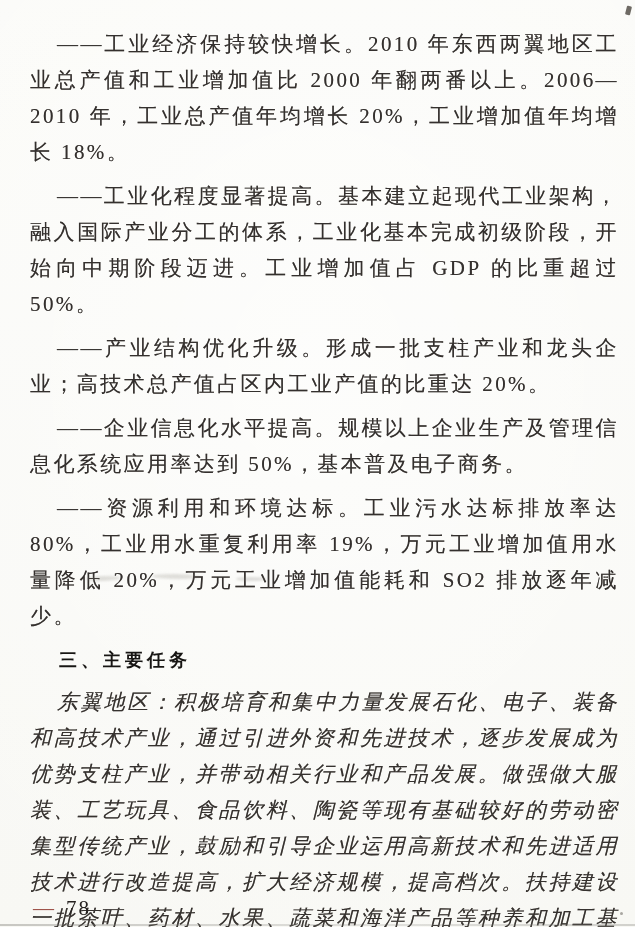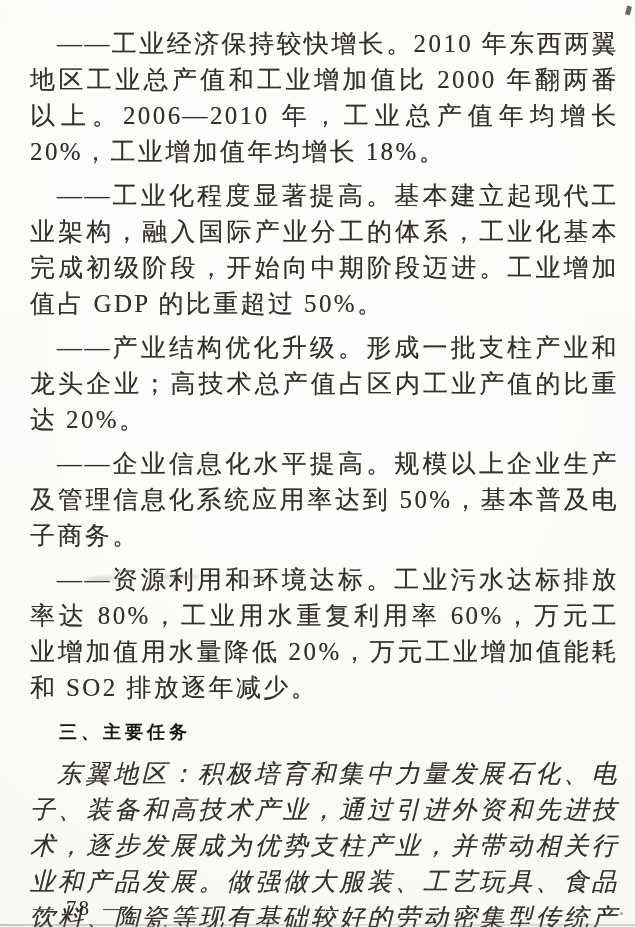--- a/index.html
+++ b/index.html
@@ -16,21 +16,21 @@
     inset: 0;
     background:
       radial-gradient(ellipse 120% 100% at 50% 40%, rgba(255,255,255,0.6), rgba(0,0,0,0) 70%),
       linear-gradient(#fbfbf8, #f8f8f4);
   }
   .body-text {
     position: relative;
     padding: 26px 16px 0 30px;
   }
   .para {
-    font-size: 25px;
+    font-size: 21px;
     line-height: 36px;
     letter-spacing: 2.4px;
     text-align: justify;
     text-indent: 27px;
     margin-bottom: 8px;
     color: #34302e;
     text-shadow: 0 0 0.6px rgba(60,55,50,0.55);
   }
   .heading {
     font-family: "Liberation Sans", "DejaVu Sans", sans-serif;
@@ -105,21 +105,21 @@
   <main class="body-text">
 
     <p class="para">——工业经济保持较快增长。2010 年东西两翼地区工业总产值和工业增加值比 2000 年翻两番以上。2006—2010 年，工业总产值年均增长 20%，工业增加值年均增长 18%。</p>
 
     <p class="para">——工业化程度显著提高。基本建立起现代工业架构，融入国际产业分工的体系，工业化基本完成初级阶段，开始向中期阶段迈进。工业增加值占 GDP 的比重超过 50%。</p>
 
     <p class="para">——产业结构优化升级。形成一批支柱产业和龙头企业；高技术总产值占区内工业产值的比重达 20%。</p>
 
     <p class="para">——企业信息化水平提高。规模以上企业生产及管理信息化系统应用率达到 50%，基本普及电子商务。</p>
 
-    <p class="para">——资源利用和环境达标。工业污水达标排放率达 80%，工业用水重复利用率 60%，万元工业增加值用水量降低 20%，万元工业增加值能耗和 SO2 排放逐年减少。</p>
+    <p class="para">——资源利用和环境达标。工业污水达标排放率达 80%，工业用水重复利用率 19%，万元工业增加值用水量降低 20%，万元工业增加值能耗和 SO2 排放逐年减少。</p>
 
     <h2 class="heading">三、主要任务</h2>
 
 
     <p class="para kaiti">东翼地区：积极培育和集中力量发展石化、电子、装备和高技术产业，通过引进外资和先进技术，逐步发展成为优势支柱产业，并带动相关行业和产品发展。做强做大服装、工艺玩具、食品饮料、陶瓷等现有基础较好的劳动密集型传统产业，鼓励和引导企业运用高新技术和先进适用技术进行改造提高，扩大经济规模，提高档次。扶持建设一批茶叶、药材、水果、蔬菜和海洋产品等种养和加工基地，推进农业产业化，发展成为具有鲜明地方</p>
 
   </main>
 
   <div class="smudge smudge-1"></div>
   <div class="smudge smudge-2"></div>

